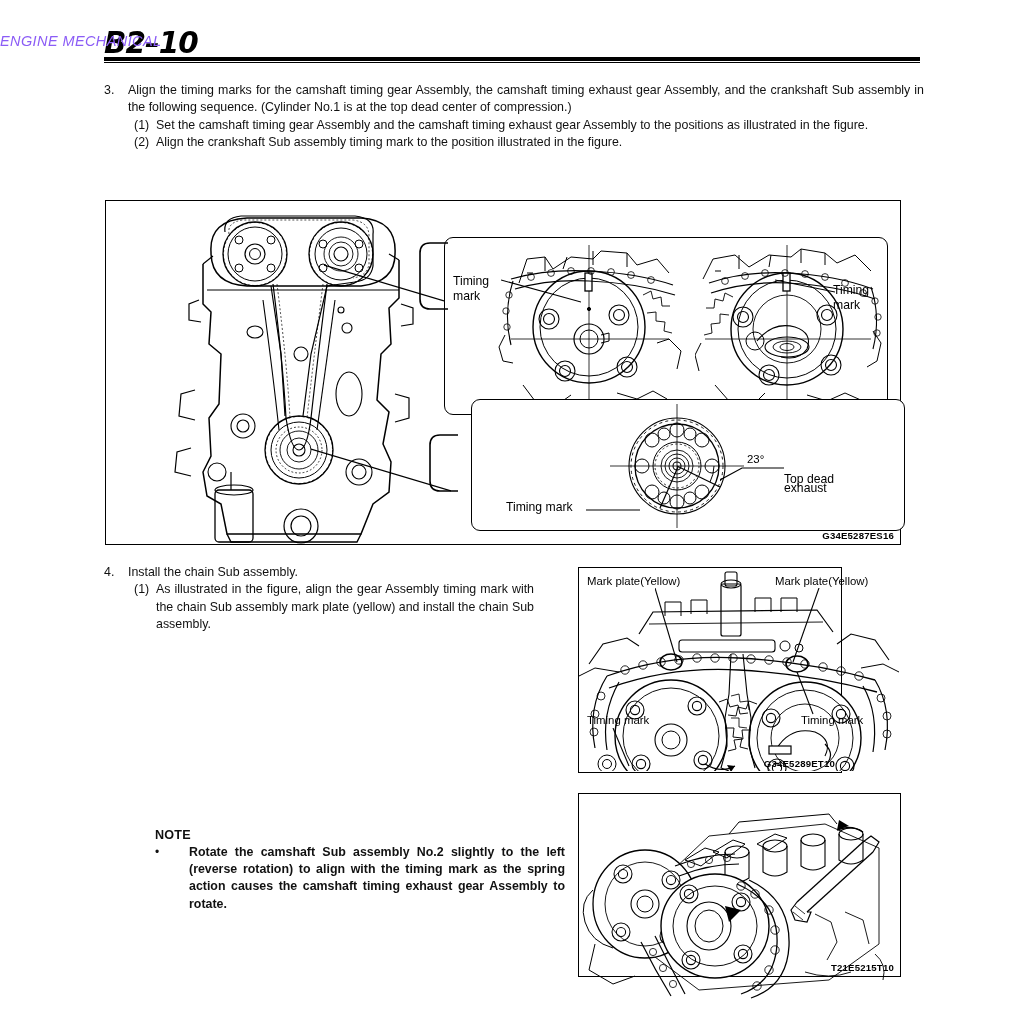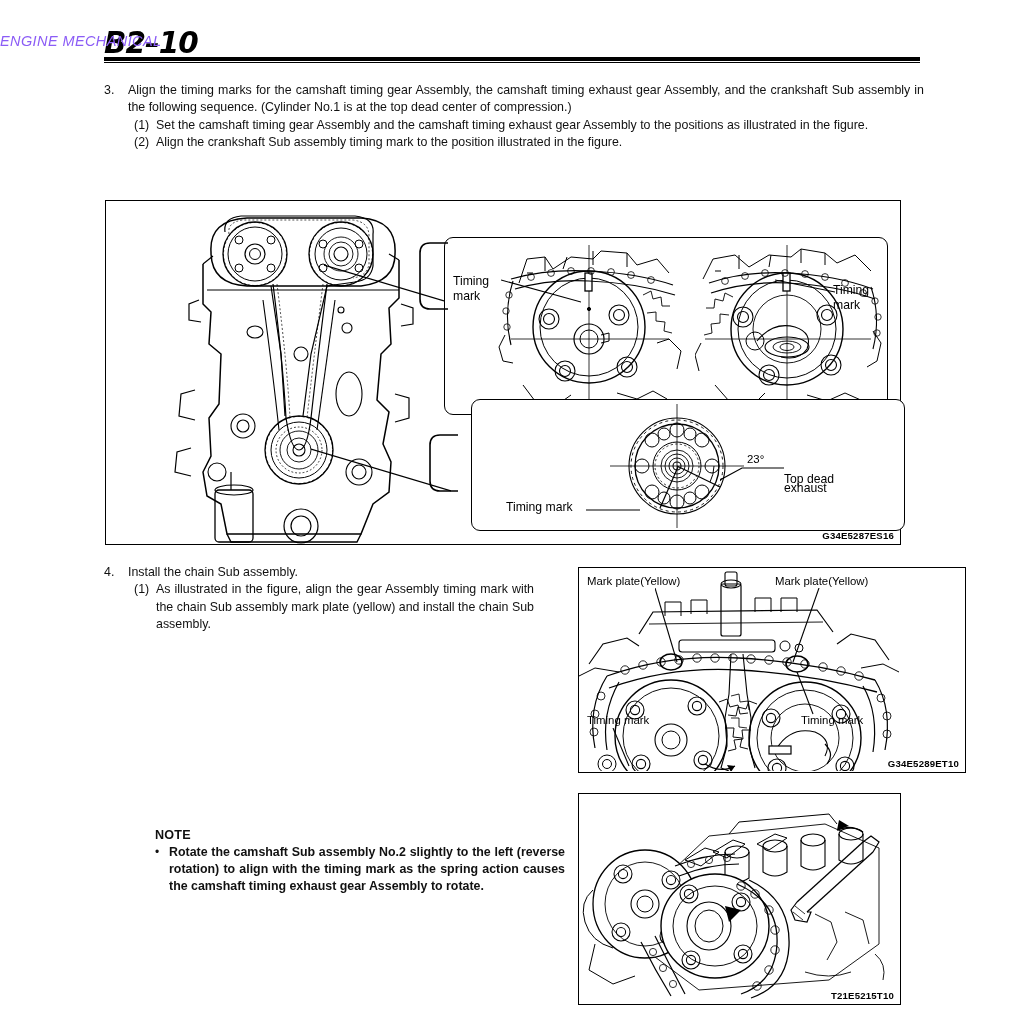--- a/index.html
+++ b/index.html
@@ -40,22 +40,22 @@
   .step .num{width:24px;flex:0 0 24px;}
   .step .body{flex:1;text-align:justify;}
   .substep{display:flex;font-size:12.4px;line-height:17.4px;margin-left:30px;}
   .substep .num{width:22px;flex:0 0 22px;}
   .substep .body{flex:1;text-align:justify;}
   .nojust{text-align:center;}
 
   
   .figbox{position:absolute;border:1.6px solid #000;background:#fff;box-sizing:border-box;}
   #fig1{left:105px;top:200px;width:796px;height:345px;}
-  #fig2{left:578px;top:567px;width:388px;height:206px;}
-  #fig3{left:578px;top:793px;width:323px;height:212px;}
+  #fig2{left:578px;top:567px;width:264px;height:206px;}
+  #fig3{left:578px;top:793px;width:323px;height:184px;}
 
   .figcode{
     position:absolute;right:6px;bottom:3px;
     font-size:9.6px;font-weight:bold;letter-spacing:0.2px;color:#000;
     font-family:"Liberation Sans", sans-serif;
   }
 
   
   .detail-panel{
     position:absolute;border:1.6px solid #000;border-radius:9px;background:#fff;box-sizing:border-box;
@@ -65,21 +65,21 @@
 
   .lbl{position:absolute;font-size:12.2px;line-height:14.6px;color:#000;white-space:nowrap;}
   .lbl.small{font-size:11.4px;}
 
   
   .note{position:absolute;left:155px;top:828px;width:410px;}
   .note-title{font-size:12.6px;font-weight:bold;letter-spacing:0.2px;}
   .note-item{display:flex;margin-top:2px;}
   .note-item .bullet{flex:0 0 14px;font-size:12px;line-height:17.2px;}
   .note-item .txt{
-    flex:1;font-size:12.4px;line-height:17.2px;font-weight:bold;text-align:justify;
+    flex:1;font-size:12.4px;line-height:17.2px;font-weight:bold;text-align:justify;margin-left:20px;
   }
 
   svg{display:block;}
   .ln{stroke:#000;fill:none;}
 </style>
 </head>
 <body>
 
 <div class="page">
 

